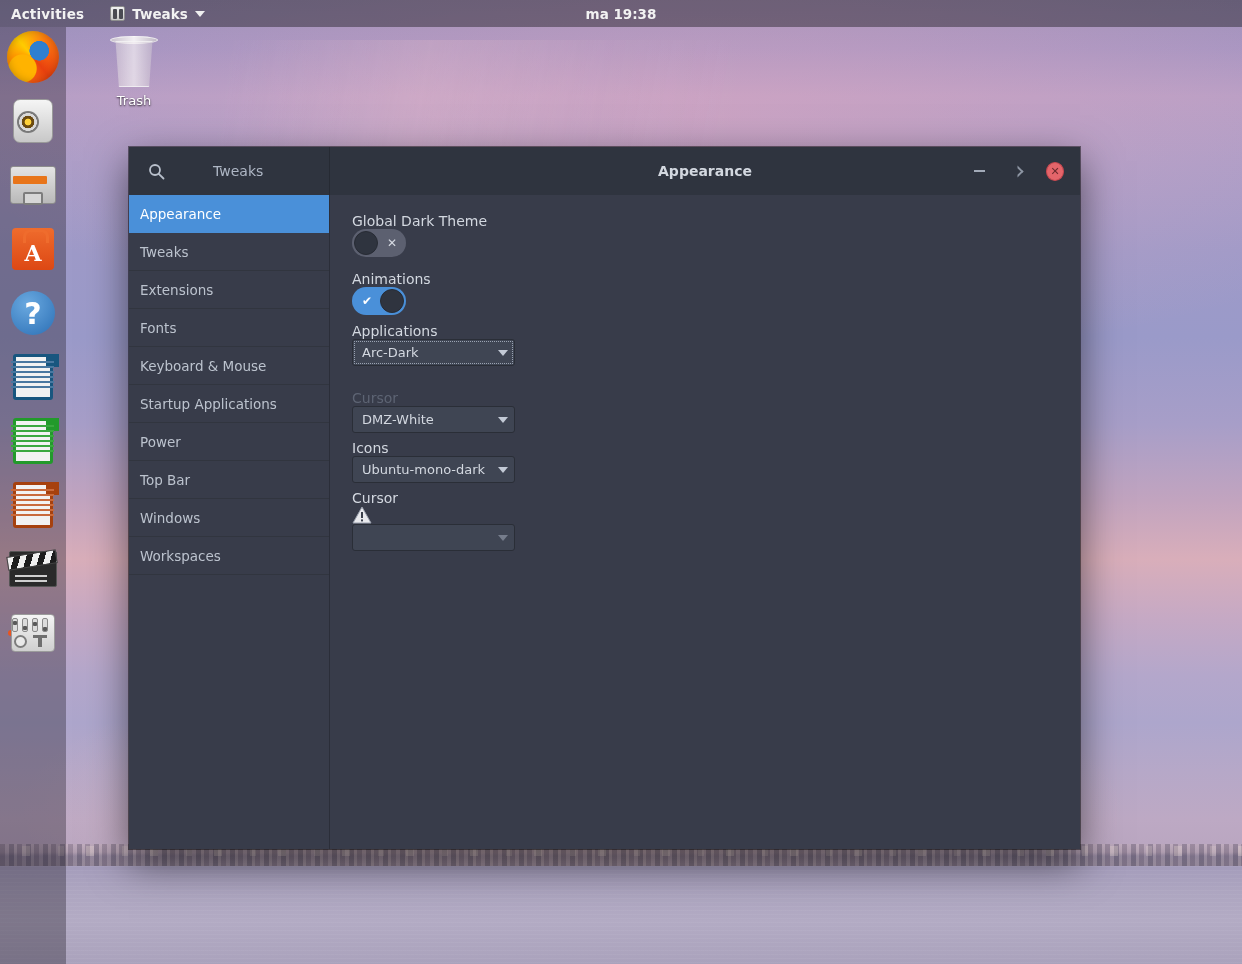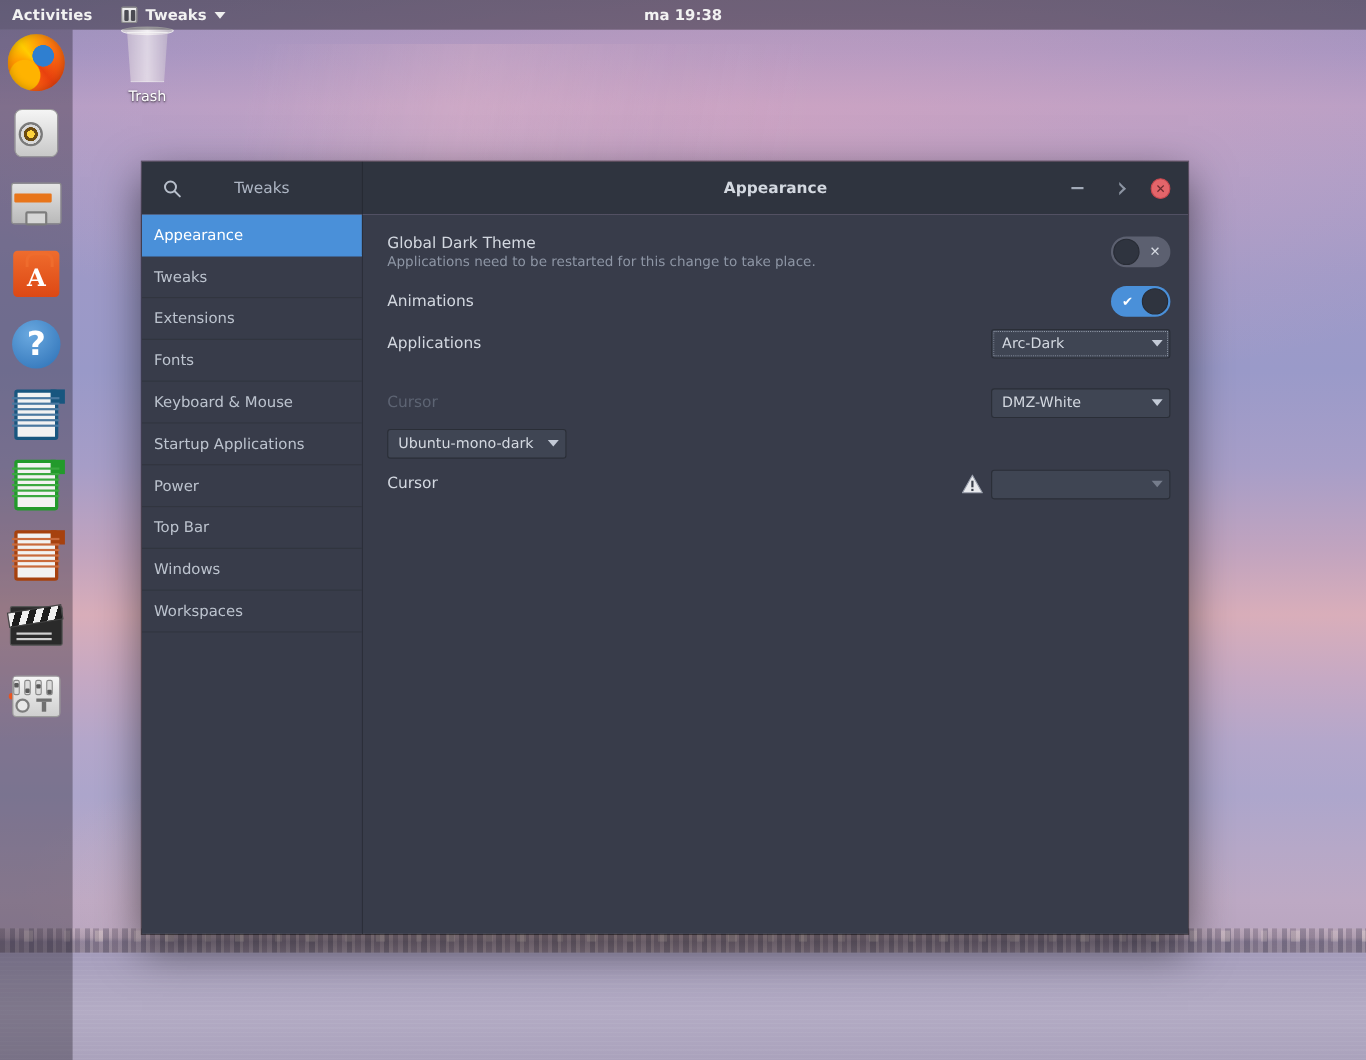--- a/index.html
+++ b/index.html
@@ -180,21 +180,21 @@
     width:44px;height:38px;margin:7px 4px;border-radius:4px;
     background:linear-gradient(#f5f5f5,#cfcfcf);border:1px solid #9b9b9b;
   }
   .tweaksic .sl{position:absolute;top:4px;width:6px;height:14px;background:#dcdcdc;border:1px solid #8a8a8a;border-radius:2px;}
   .tweaksic .sl i{position:absolute;left:0;width:4px;height:4px;background:#5a5a5a;border-radius:1px;}
   .tweaksic .knob{position:absolute;left:7px;top:21px;width:13px;height:13px;border-radius:50%;border:2px solid #7d7d7d;background:#e9e9e9;}
   .tweaksic .tee{position:absolute;left:26px;top:21px;width:14px;height:3px;background:#6f6f6f;}
   .tweaksic .tee::after{content:"";position:absolute;left:5px;top:3px;width:4px;height:9px;background:#6f6f6f;}
 
   
-  #trash{ position:absolute; left:97px; top:24px; width:74px; text-align:center; z-index:20; cursor:pointer;}
+  #trash{ position:absolute; left:97px; top:36px; width:74px; text-align:center; z-index:20; cursor:pointer;}
   #trash .can{
     width:42px;height:46px;margin:0 auto;
     background:linear-gradient(to right,rgba(215,205,215,.55),rgba(240,235,240,.75),rgba(200,190,205,.55));
     border:1px solid rgba(245,245,245,.75);
     border-radius:2px 2px 7px 7px;
     clip-path:polygon(6% 0,94% 0,86% 100%,14% 100%);
   }
   #trash .lid{
     width:48px;height:8px;margin:0 auto -3px;border-radius:50%;
     background:linear-gradient(to right,#c9c2cd,#f3f0f4,#c0b9c6);
@@ -242,21 +242,21 @@
     width:201px; background:#383c4a; border-right:1px solid #2b2e39;
     overflow:hidden;
   }
   .side-item{
     height:38px; display:flex; align-items:center; padding-left:11px;
     color:#bcc3ce; border-bottom:1px solid #31353f; cursor:pointer;
   }
   .side-item.active{ background:#4a90d9; color:#ffffff; border-bottom-color:#4a90d9;}
 
   #content{ flex:1; background:#383c4a; padding:18px 16px 0 22px; overflow:hidden;}
-  .row{ display:flex; align-items:center; min-height:30px; }
+  .row{ display:flex; min-height:30px;flex-direction:column; }
   .row .labels{ flex:1; }
   .r-title{ color:#d3d8e0; font-size:14px; }
   .r-sub{ color:#8e96a5; font-size:12.3px; margin-top:2px;}
   .r-title.dim{ color:#5d6473; }
   .sec-head{ color:#e4e8ee; font-weight:bold; font-size:14px; margin:18px 0 6px;}
 
   
   .sw{ width:54px;height:28px;border-radius:14px;position:relative;cursor:pointer;flex:0 0 auto;}
   .sw.off{ background:#5c6070; }
   .sw.on{ background:#4a90d9; }
@@ -474,21 +474,20 @@
       <div class="side-item">
           <span>Workspaces</span>
         </div>
     </div>
 
     <div id="content">
 
       <div class="row">
         <div class="labels">
           <div class="r-title">Global Dark Theme</div>
-          <div class="r-sub">Applications need to be restarted for this change to take place.</div>
         </div>
         <div class="sw off">
           <span class="mk">✕</span>
           <span class="knob"></span>
         </div>
       </div>
 
       <div class="row" style="margin-top:14px">
         <div class="labels">
           <div class="r-title">Animations</div>
@@ -514,20 +513,23 @@
         <div class="labels">
             <div class="r-title dim">Cursor</div>
           </div>
         <div class="combo">
           <span class="cval">DMZ-White</span>
           <span class="carrow"></span>
         </div>
       </div>
 
       <div class="row" style="margin-top:7px">
+        <div class="labels">
+            <div class="r-title">Icons</div>
+          </div>
         <div class="combo">
           <span class="cval">Ubuntu-mono-dark</span>
           <span class="carrow"></span>
         </div>
       </div>
 
       <div class="row" style="margin-top:7px">
         <div class="labels">
             <div class="r-title">Cursor</div>
           </div>

